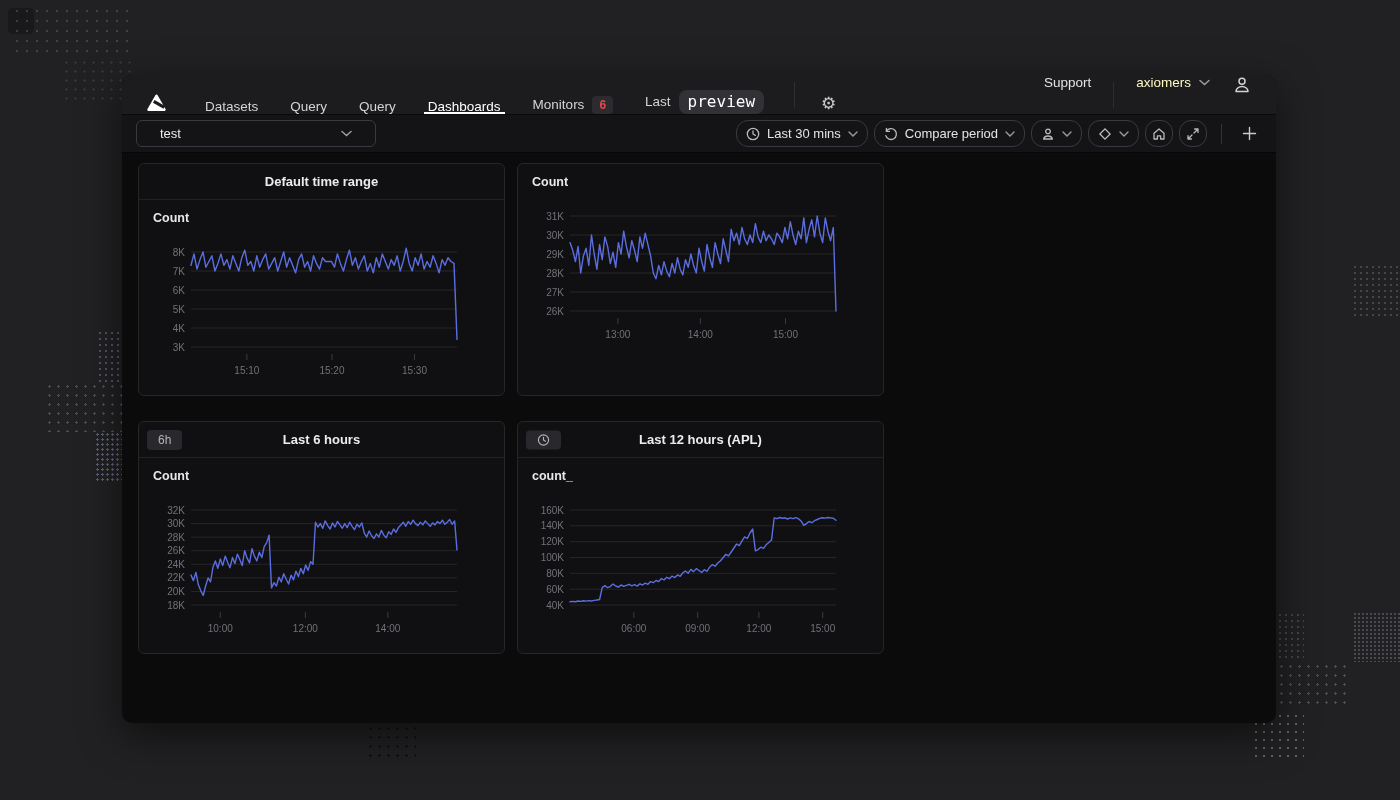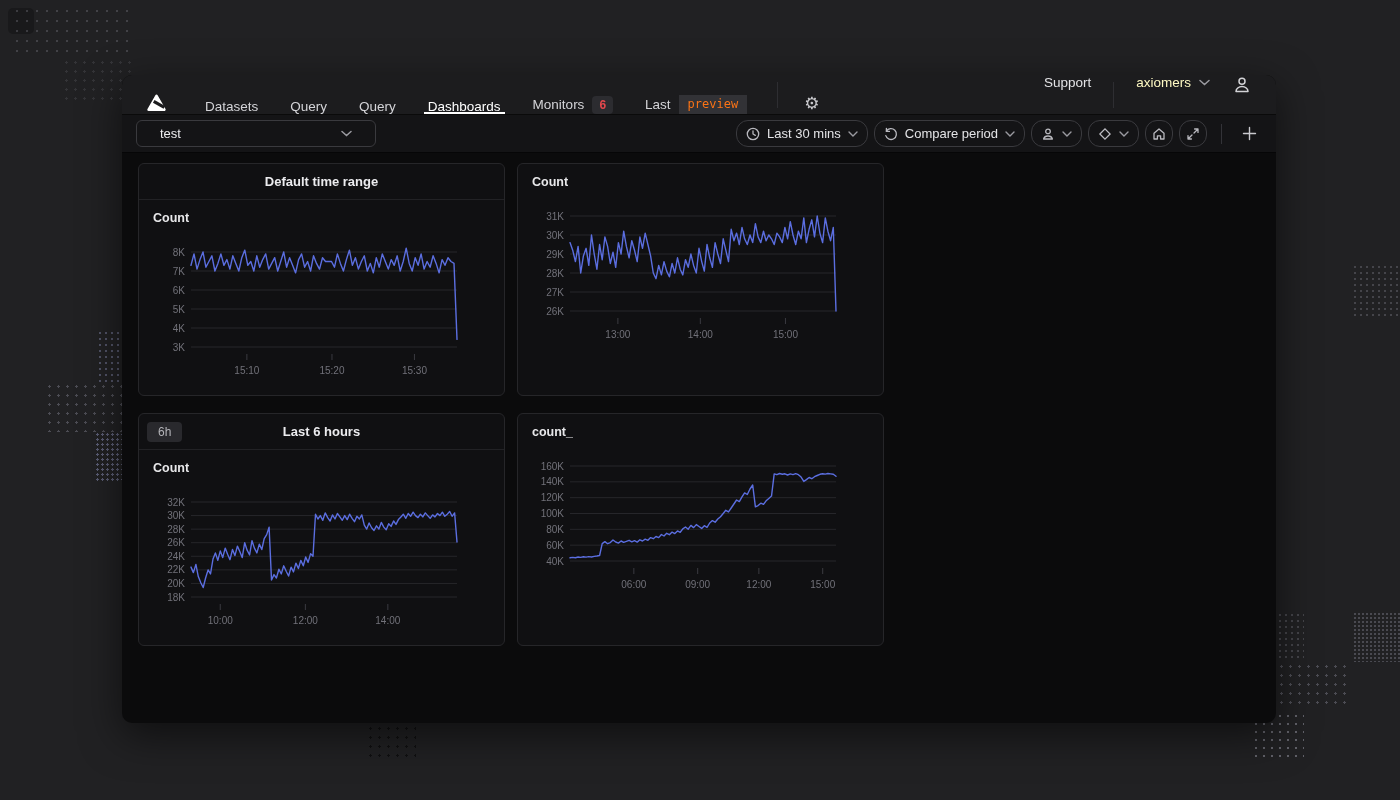--- a/index.html
+++ b/index.html
@@ -39,23 +39,23 @@
   }
   .nav-item.active { color:#ffffff; font-weight:500; }
   .nav-item.active::after {
     content:""; position:absolute; left:12px; right:12px; bottom:0; height:2px; background:#ffffff;
   }
   .count-badge {
     background:#2c2c30; color:#e5484d; font-size:12px; font-weight:600;
     border-radius:4px; padding:2px 7px; line-height:1.2;
   }
   .preview-badge {
-    background:#323236; color:#f97316; font-size:12px;
+    background:#323236; color:#ffffff; font-size:16px;
     font-family:"DejaVu Sans Mono", monospace;
-    border-radius:0; padding:2.5px 9px; line-height:1.2;
+    border-radius:8px; padding:2.5px 9px; line-height:1.2;
   }
   .nav-divider { width:1px; background:#2e2e32; height:26px; align-self:center; }
   .gear-btn { display:flex; align-items:center; padding:0 26px; cursor:pointer; color:#c8c8cc; font-size:17px; }
   .nav-right { display:flex; align-items:flex-start; gap:22px; padding-right:24px; }
   .nav-link { font-size:13.5px; color:#e3e3e6; cursor:pointer; }
   .org-switch { display:flex; align-items:center; gap:8px; font-size:13.5px; color:#fef9c3; cursor:pointer; }
   .icon { display:inline-flex; align-items:center; justify-content:center; }
 
   
   .toolbar {
@@ -72,21 +72,21 @@
     height:27px; border:1px solid #3a3a3e; border-radius:12px; background:transparent;
     display:flex; align-items:center; gap:7px; padding:0 9px;
     font-size:13px; color:#e3e3e6; cursor:pointer;
   }
   .tb-btn.square { width:28px; padding:0; justify-content:center; }
   .tb-divider { width:1px; height:20px; background:#333338; margin:0 8px; }
   .plus-btn { border:none; background:transparent; color:#c9c9ce; width:26px; height:26px; display:flex; align-items:center; justify-content:center; cursor:pointer; }
 
   
   .content { padding:10px 0 0 16px; }
-  .grid { display:grid; grid-template-columns:367px 367px; grid-auto-rows:233px; gap:17px 12px; }
+  .grid { display:grid; grid-template-columns:367px 367px; grid-auto-rows:233px; gap:25px 12px; }
   .panel {
     background:#101012; border:1px solid #262629; border-radius:6px;
     display:flex; flex-direction:column; overflow:hidden;
   }
   .panel-header {
     height:36px; border-bottom:1px solid #222225; position:relative;
     display:flex; align-items:center; justify-content:center; flex:none;
   }
   .panel-title { font-size:13px; font-weight:600; color:#ececef; }
   .panel-badge {
@@ -341,20 +341,29 @@
             <text x="81.26" y="143" text-anchor="middle" fill="#717179" font-size="10">10:00</text>
             <line x1="166.38" x2="166.38" y1="123" y2="129" stroke="#3a3a40" stroke-width="1"></line>
             <text x="166.38" y="143" text-anchor="middle" fill="#717179" font-size="10">12:00</text>
             <line x1="248.84" x2="248.84" y1="123" y2="129" stroke="#3a3a40" stroke-width="1"></line>
             <text x="248.84" y="143" text-anchor="middle" fill="#717179" font-size="10">14:00</text>
             <polyline points="52.0,86.1 54.4,91.6 56.9,83.4 59.3,95.6 61.8,101.7 64.2,106.5 66.6,97.0 69.1,88.9 71.5,92.9 74.0,78.0 76.4,71.9 78.8,79.4 81.3,69.9 83.7,76.6 86.2,67.1 88.6,73.3 91.0,78.7 93.5,68.5 95.9,74.6 98.4,65.1 100.8,70.5 103.2,76.6 105.7,61.7 108.1,69.2 110.6,73.9 113.0,59.7 115.4,67.1 117.9,71.9 120.3,63.1 122.8,68.5 125.2,57.6 127.7,53.6 130.1,46.1 132.5,99.0 135.0,93.6 137.4,97.0 139.9,88.2 142.3,92.9 144.7,84.8 147.2,90.2 149.6,95.0 152.1,86.1 154.5,90.9 156.9,82.1 159.4,87.5 161.8,79.4 164.3,84.8 166.7,76.0 169.1,81.4 171.6,72.6 174.0,75.3 176.5,33.2 178.9,38.0 181.3,34.6 183.8,39.3 186.2,31.9 188.7,36.6 191.1,40.0 193.5,33.9 196.0,38.0 198.4,32.5 200.9,35.9 203.3,39.3 205.7,34.6 208.2,38.6 210.6,33.2 213.1,37.3 215.5,40.7 217.9,35.3 220.4,38.0 222.8,33.9 225.3,44.1 227.7,48.1 230.1,42.0 232.6,46.8 235.0,49.5 237.5,44.8 239.9,48.1 242.3,41.4 244.8,46.1 247.2,48.8 249.7,42.7 252.1,45.4 254.6,40.0 257.0,43.4 259.4,38.6 261.9,35.9 264.3,33.2 266.8,37.3 269.2,32.5 271.6,35.3 274.1,31.2 276.5,34.6 279.0,36.6 281.4,33.2 283.8,35.9 286.3,31.9 288.7,34.6 291.2,37.3 293.6,33.9 296.0,35.9 298.5,32.5 300.9,34.6 303.4,31.2 305.8,35.3 308.2,33.2 310.7,30.5 313.1,35.3 315.6,31.9 318.0,61.0" fill="none" stroke="#5b6ee0" stroke-width="1.4" stroke-linejoin="round" stroke-linecap="round"></polyline>
           </svg>
       </div>
 
       <div class="panel">
+        <div class="panel-header">
+          <span class="panel-badge">
+            <svg width="13" height="13" viewBox="0 0 14 14">
+                <circle cx="7" cy="7" r="5.5" fill="none" stroke="#b4b4b9" stroke-width="1.2"></circle>
+                <polyline points="7,4 7,7 9.2,8.3" fill="none" stroke="#b4b4b9" stroke-width="1.2" stroke-linecap="round"></polyline>
+              </svg>
+          </span>
+          <span class="panel-title">Last 12 hours (APL)</span>
+        </div>
         <div class="series-label">count_</div>
         <svg class="chart-svg" width="351" height="150" viewBox="0 0 351 150">
             <line x1="52" x2="318" y1="21" y2="21" stroke="#26262a" stroke-width="1"></line>
             <text x="46" y="24.5" text-anchor="end" fill="#717179" font-size="10">160K</text>
             <line x1="52" x2="318" y1="36.83333333333333" y2="36.83333333333333" stroke="#26262a" stroke-width="1"></line>
             <text x="46" y="40.33333333333333" text-anchor="end" fill="#717179" font-size="10">140K</text>
             <line x1="52" x2="318" y1="52.666666666666664" y2="52.666666666666664" stroke="#26262a" stroke-width="1"></line>
             <text x="46" y="56.166666666666664" text-anchor="end" fill="#717179" font-size="10">120K</text>
             <line x1="52" x2="318" y1="68.5" y2="68.5" stroke="#26262a" stroke-width="1"></line>
             <text x="46" y="72" text-anchor="end" fill="#717179" font-size="10">100K</text>

